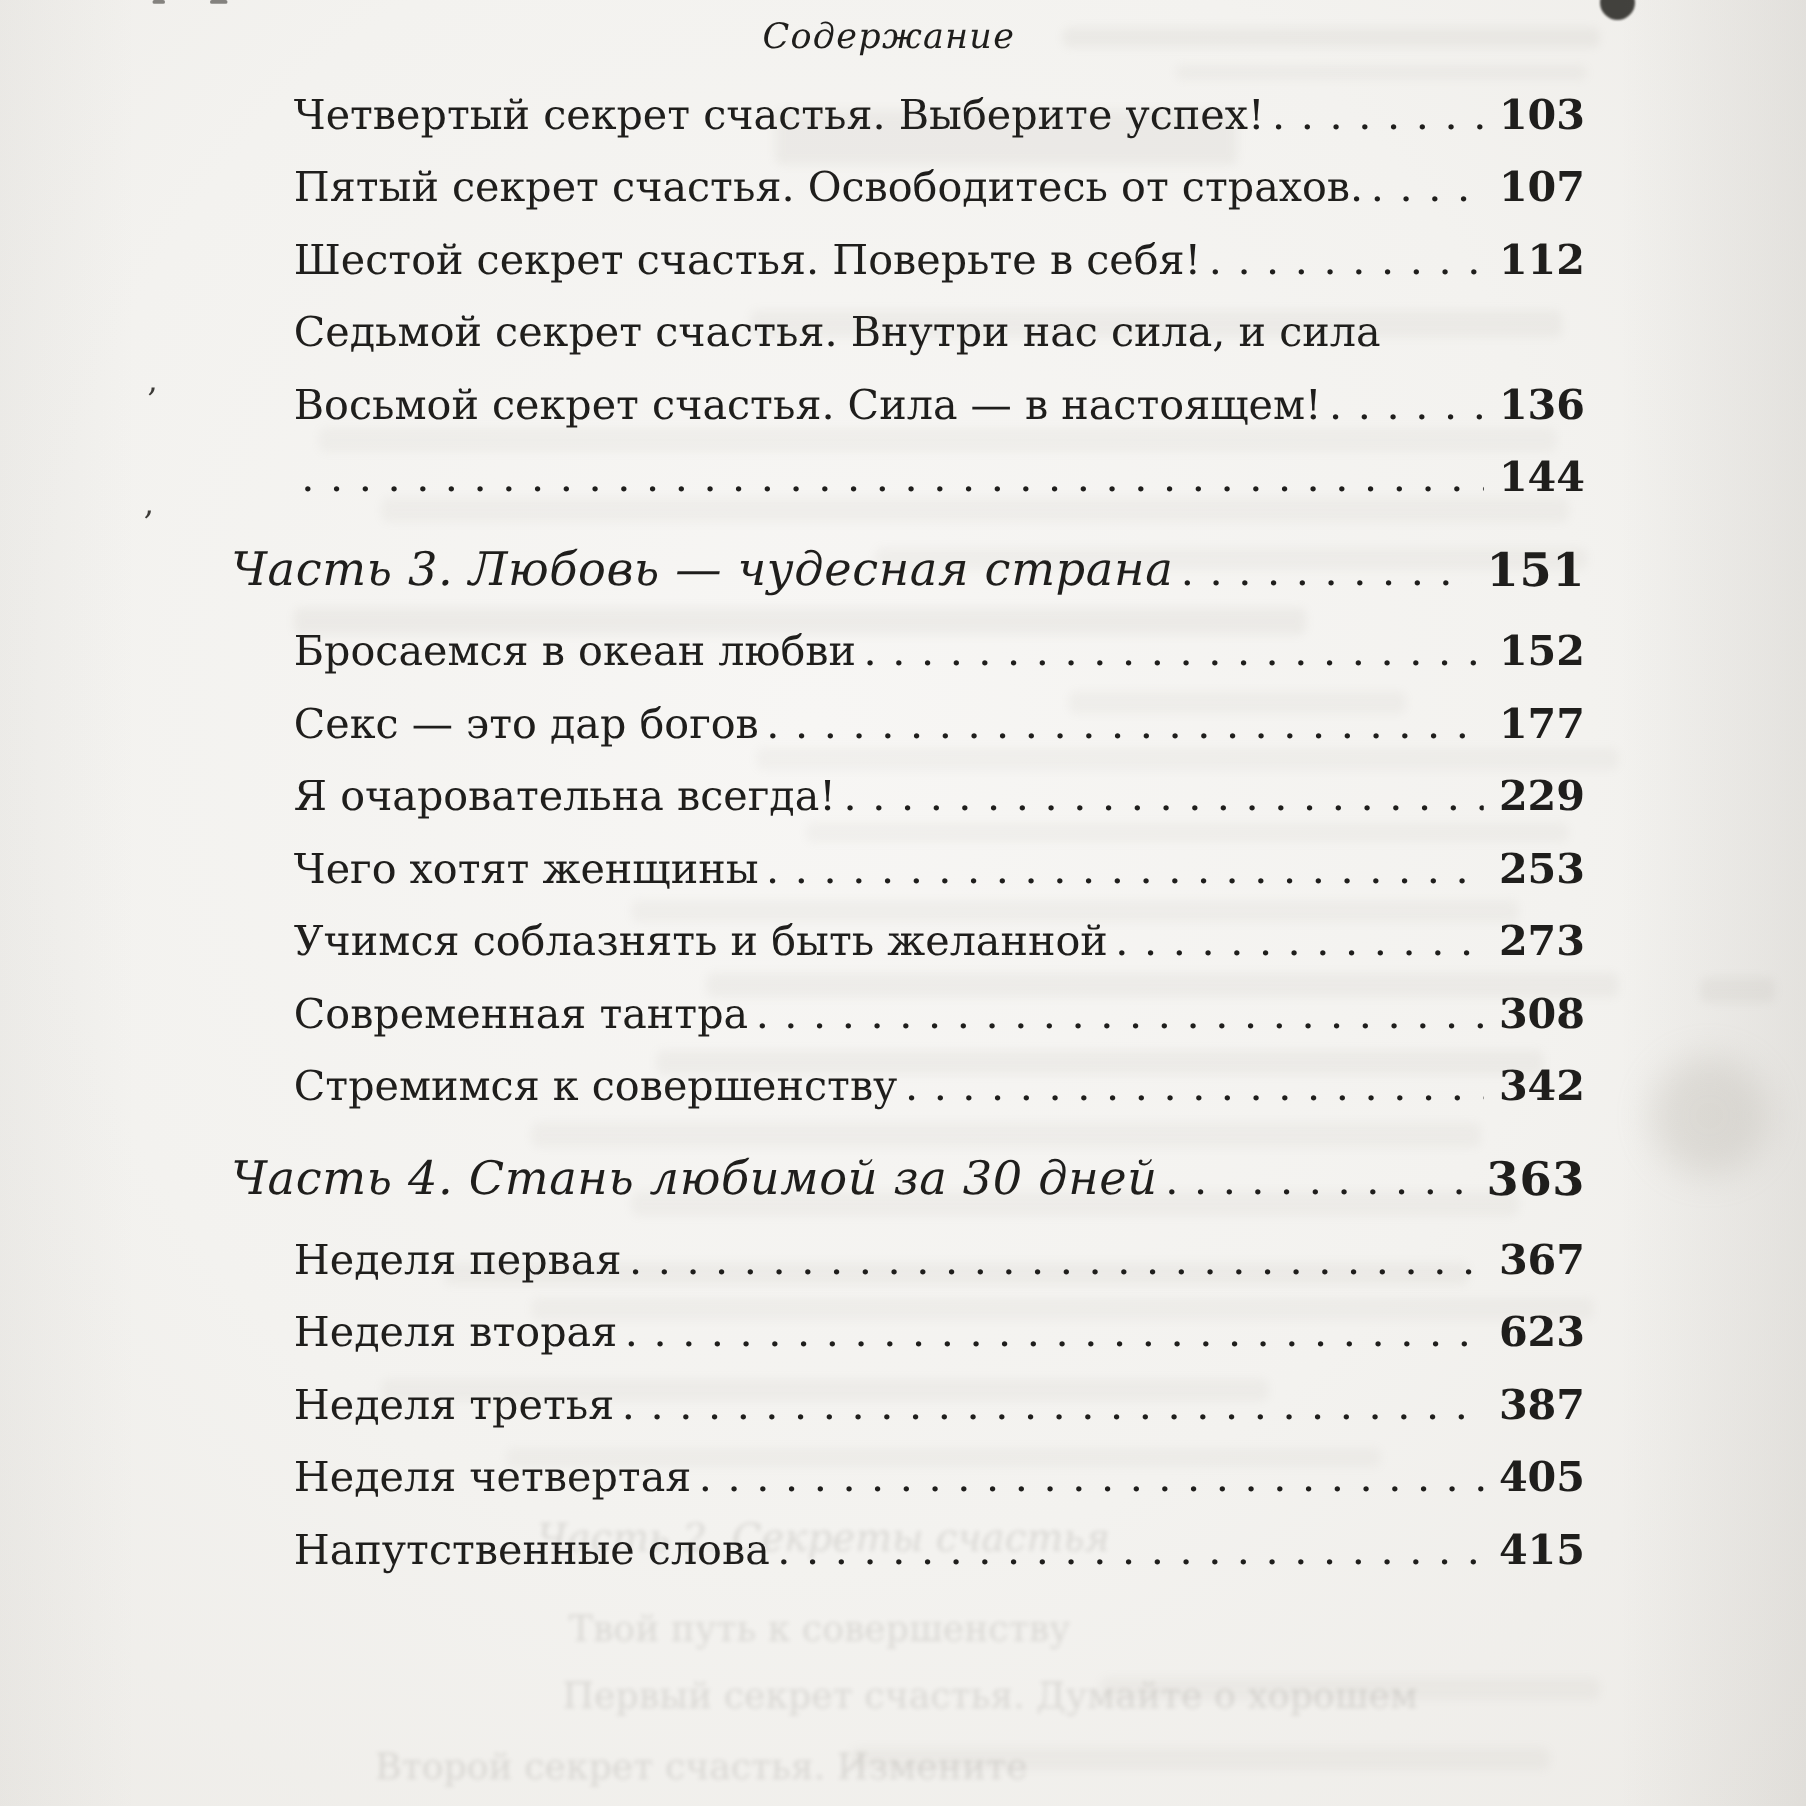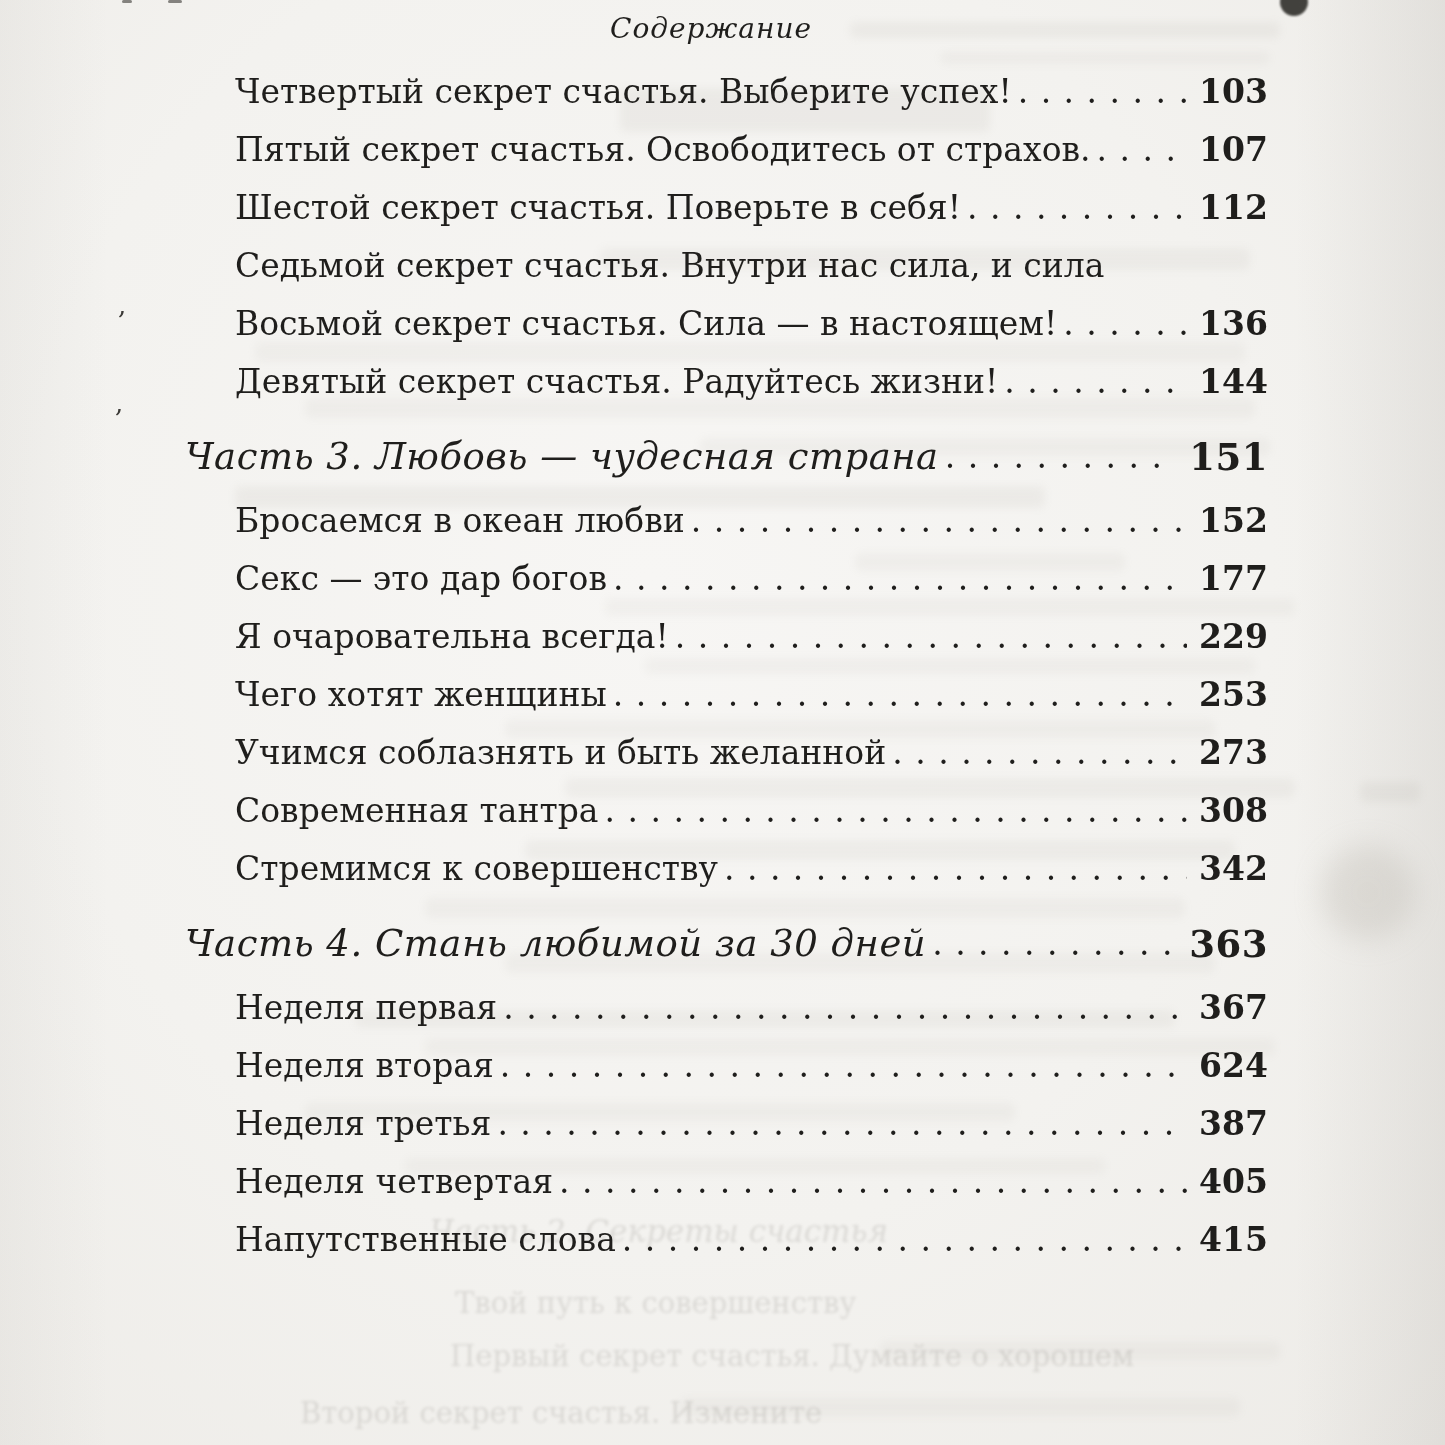--- a/index.html
+++ b/index.html
@@ -27,21 +27,21 @@
   .title{
     position:absolute;top:6px;left:610px;width:210px;
     font-style:italic;font-size:28px;line-height:46px;letter-spacing:1px;
     white-space:nowrap;
   }
   
   .toc{
     position:absolute;left:185px;top:74px;width:1083px;
   }
   .row{
-    display:flex;align-items:flex-end;
+    display:flex;align-items:flex-start;
     font-size:33px;line-height:36px;margin-bottom:22px;
     white-space:nowrap;
   }
   .row.item, .row.item-nopage{padding-left:50px;}
   .row.section{
     font-style:italic;font-size:37px;line-height:40px;
     margin-top:36px;margin-bottom:26px;letter-spacing:0.5px;
   }
   .label{flex:0 0 auto;}
   .leader{
@@ -132,21 +132,20 @@
       </div>
       <div class="row item-nopage">
         <span class="label">Седьмой секрет счастья. Внутри нас сила, и сила</span>
       </div>
       <div class="row item">
         <span class="label">Восьмой секрет счастья. Сила — в настоящем!</span>
         <span class="leader"></span>
         <span class="page-num">136</span>
       </div>
       <div class="row item">
-        <span class="label">Девятый секрет счастья. Радуйтесь жизни!</span>
         <span class="leader"></span>
         <span class="page-num">144</span>
       </div>
       <div class="row section">
         <span class="label">Часть 3. Любовь —  чудесная страна</span>
         <span class="leader"></span>
         <span class="page-num">151</span>
       </div>
       <div class="row item">
         <span class="label">Бросаемся в океан любви</span>
@@ -189,21 +188,21 @@
         <span class="page-num">363</span>
       </div>
       <div class="row item">
         <span class="label">Неделя первая</span>
         <span class="leader"></span>
         <span class="page-num">367</span>
       </div>
       <div class="row item">
         <span class="label">Неделя вторая</span>
         <span class="leader"></span>
-        <span class="page-num">624</span>
+        <span class="page-num">623</span>
       </div>
       <div class="row item">
         <span class="label">Неделя третья</span>
         <span class="leader"></span>
         <span class="page-num">387</span>
       </div>
       <div class="row item">
         <span class="label">Неделя четвертая</span>
         <span class="leader"></span>
         <span class="page-num">405</span>

